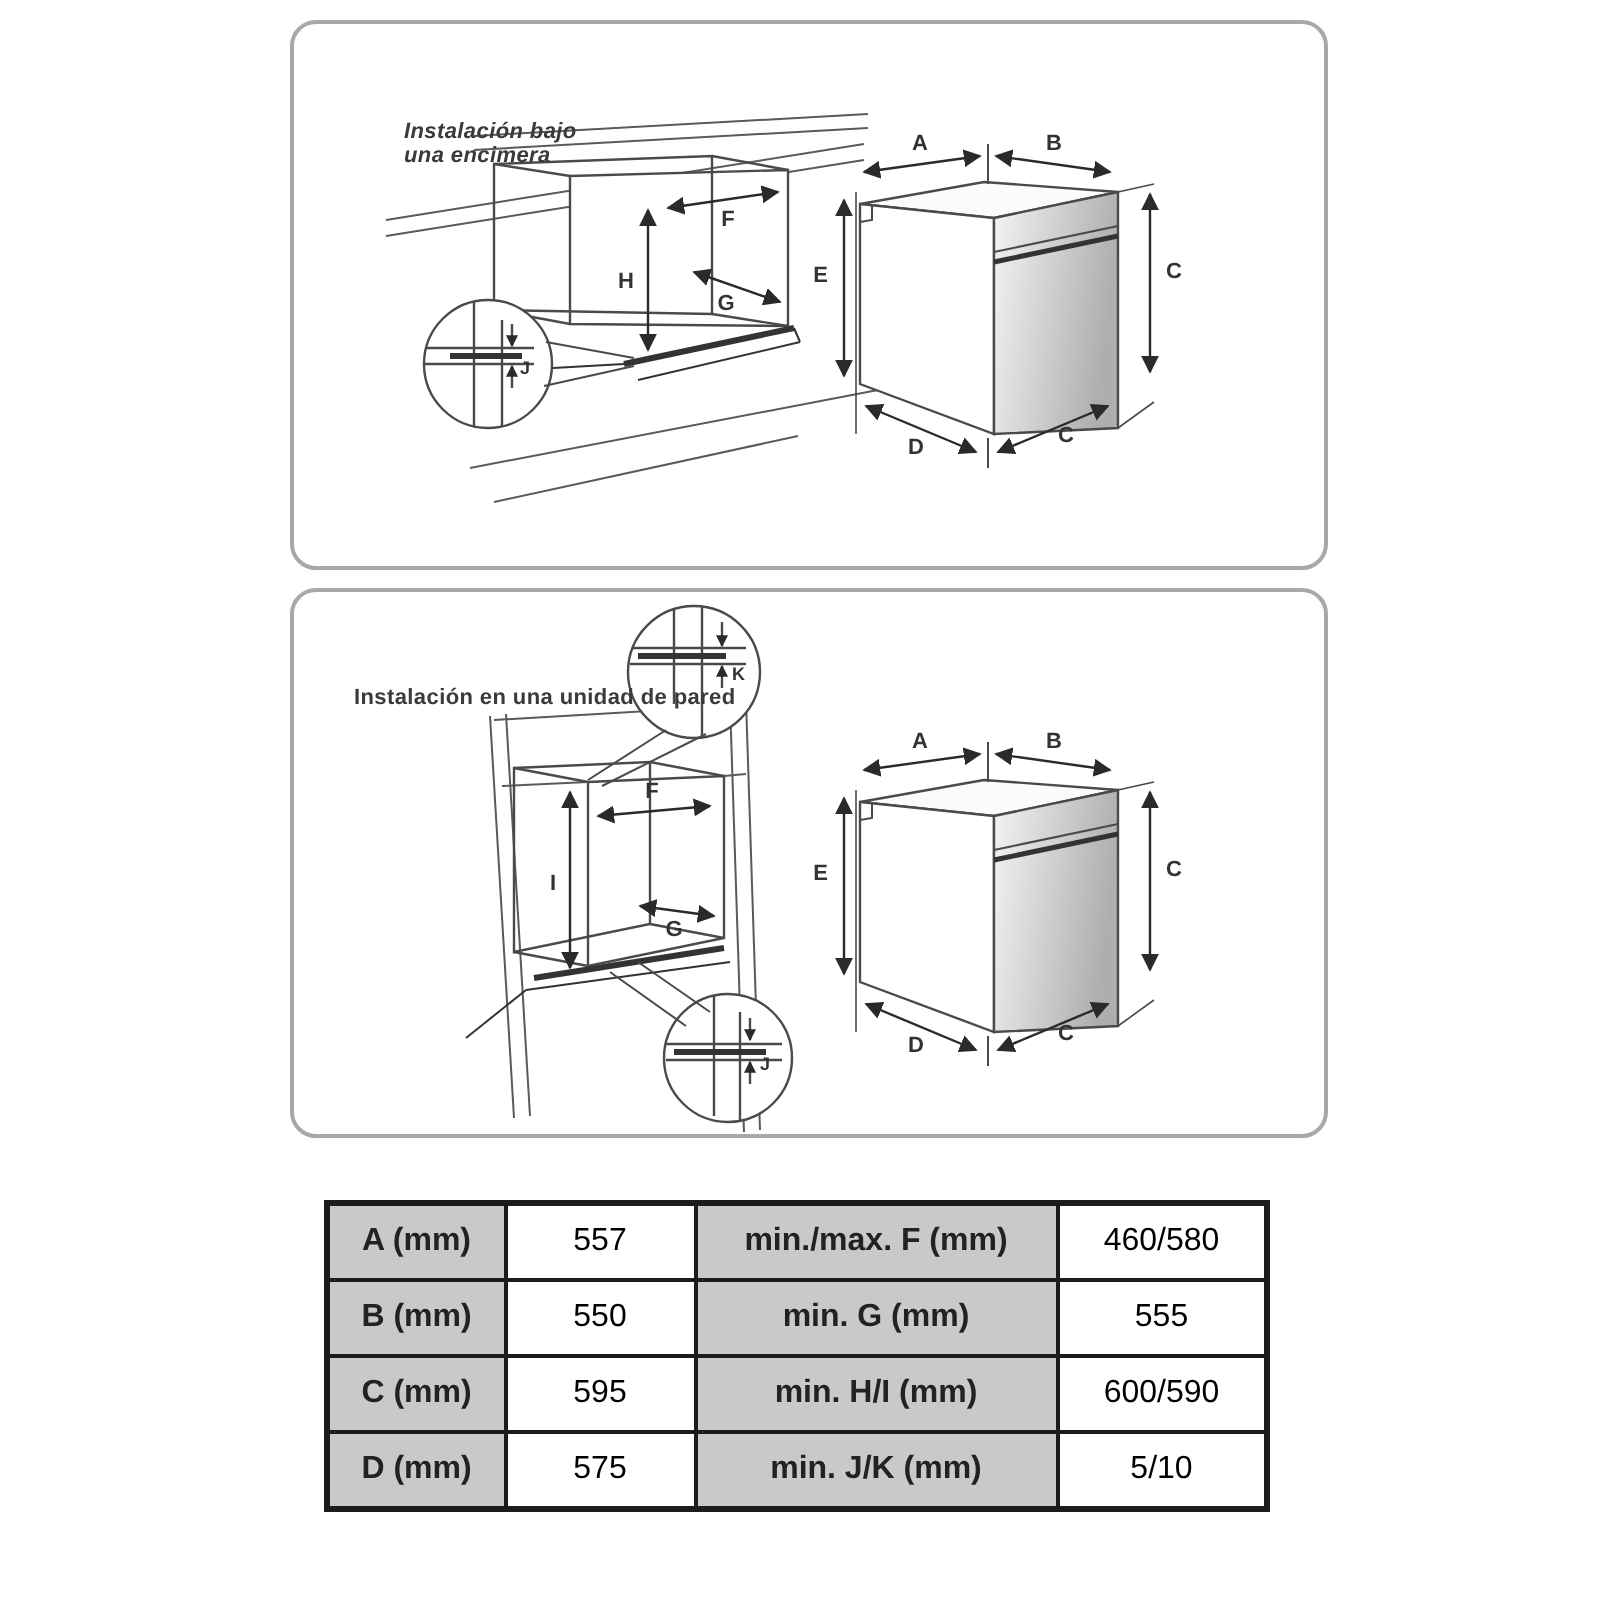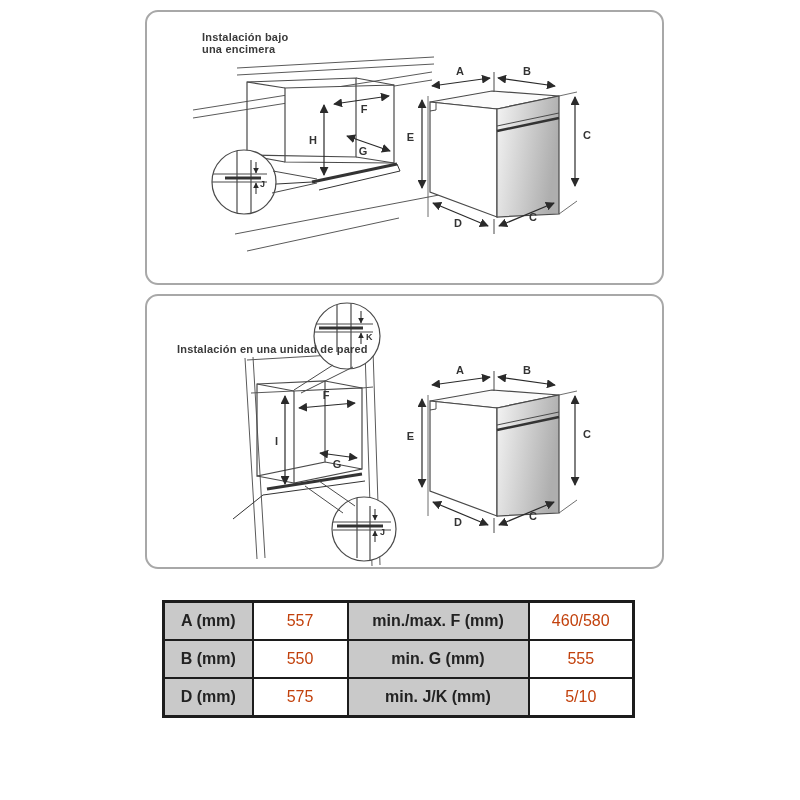--- a/index.html
+++ b/index.html
@@ -4,31 +4,31 @@
 <style>
   html,body{margin:0;padding:0;background:#ffffff;}
   #page{position:relative;width:800px;height:800px;background:#ffffff;overflow:hidden;
         font-family:"Liberation Sans", sans-serif;color:#2b2b2b;}
   .panel{position:absolute;left:145px;width:515px;height:271px;background:#fff;
          border:2px solid #a8a8a8;border-radius:13px;}
   #panel1{top:10px;}
   #panel2{top:294px;}
   .panel svg{position:absolute;left:0;top:0;}
   .ptitle{position:absolute;font-size:11px;font-weight:bold;color:#3a3a3a;line-height:12px;letter-spacing:.2px;}
-  #panel1 .ptitle{left:55px;top:19px;}
+  #panel1 .ptitle{left:55px;top:48px;font-style:italic;}
   #panel2 .ptitle{left:30px;top:47px;}
   svg text{font-family:"Liberation Sans", sans-serif;font-weight:bold;fill:#333;font-size:11px;}
   svg text.sm{font-size:9px;}
   
   #dimtable{position:absolute;left:162px;top:600px;border-collapse:collapse;table-layout:fixed;border-radius:31px;}
   #dimtable td{border:2px solid #1c1c1c;height:36px;text-align:center;vertical-align:middle;
                font-size:16px;padding:0 2px;overflow:hidden;white-space:nowrap;}
   #dimtable{border:3px solid #1c1c1c;}
   #dimtable td.hd{background:#c9c9c9;font-weight:bold;color:#222;}
-  #dimtable td.vl{background:#ffffff;color:#c2410c;}
+  #dimtable td.vl{background:#ffffff;color:#000000;}
 </style>
 </head>
 <body>
 
 <div id="page">
 
   <div class="panel" id="panel1">
     <svg width="515" height="271" viewBox="0 0 515 271">
       <defs>
         <marker id="a1" viewBox="0 0 10 10" refX="9" refY="5" markerWidth="7.5" markerHeight="7.5" orient="auto-start-reverse">
@@ -254,20 +254,26 @@
       <td class="hd">min./max. F (mm)</td>
       <td class="vl">460/580</td>
     </tr>
     <tr>
       <td class="hd">B (mm)</td>
       <td class="vl">550</td>
       <td class="hd">min. G (mm)</td>
       <td class="vl">555</td>
     </tr>
     <tr>
+      <td class="hd">C (mm)</td>
+      <td class="vl">595</td>
+      <td class="hd">min. H/I (mm)</td>
+      <td class="vl">600/590</td>
+    </tr>
+    <tr>
       <td class="hd">D (mm)</td>
       <td class="vl">575</td>
       <td class="hd">min. J/K (mm)</td>
       <td class="vl">5/10</td>
     </tr>
   </tbody>
     </table>
 
 </div>
 

